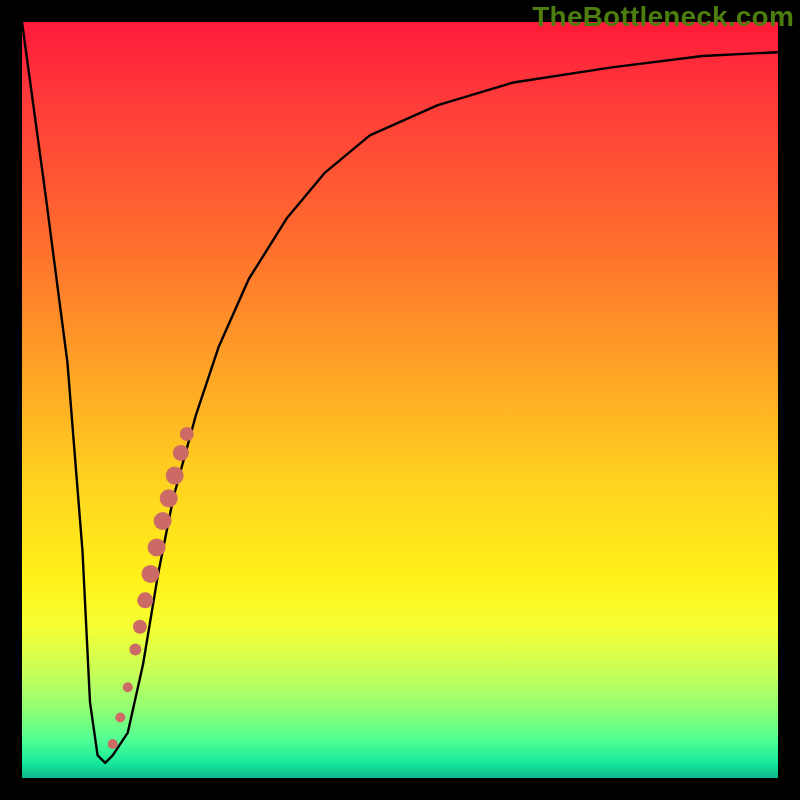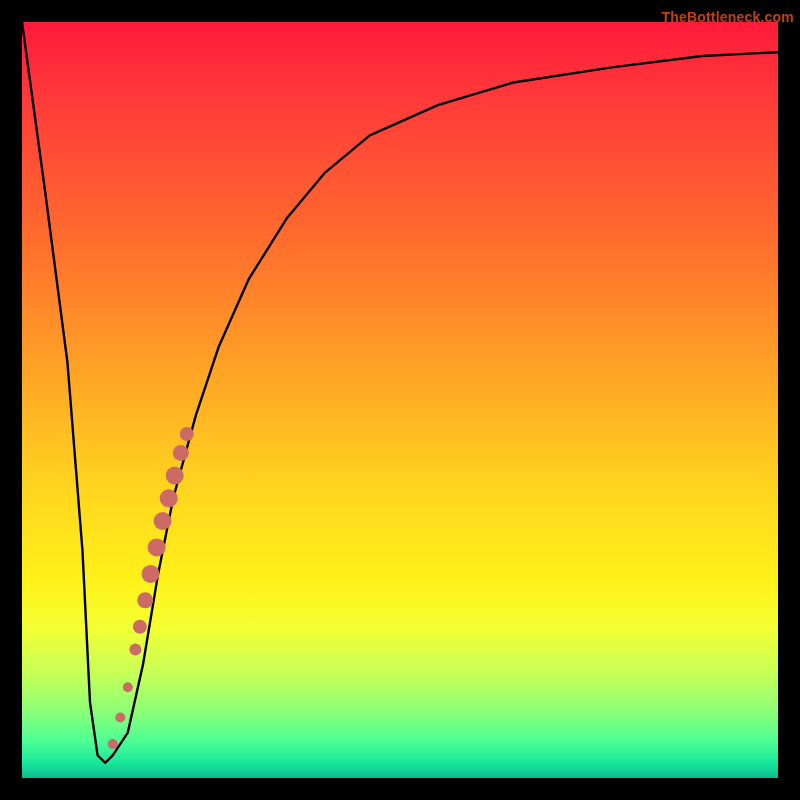--- a/index.html
+++ b/index.html
@@ -34,26 +34,26 @@
       #f4ff33 80%,
       #c8ff57 86%,
       #8fff76 91%,
       #4fff94 95%,
       #18e89a 98%,
       #0db98f 100%
     );
   }
   .watermark {
     position: absolute;
-    top: 9px;
+    top: 1px;
     right: 6px;
     font-family: Arial, Helvetica, sans-serif;
-    font-size: 14px;
+    font-size: 28px;
     font-weight: bold;
-    color: #c2410c;
+    color: #4d7c0f;
     letter-spacing: 0.2px;
     user-select: none;
   }
   svg.curve {
     position: absolute;
     left: 22px;
     top: 22px;
     width: 756px;
     height: 756px;
     overflow: visible;

